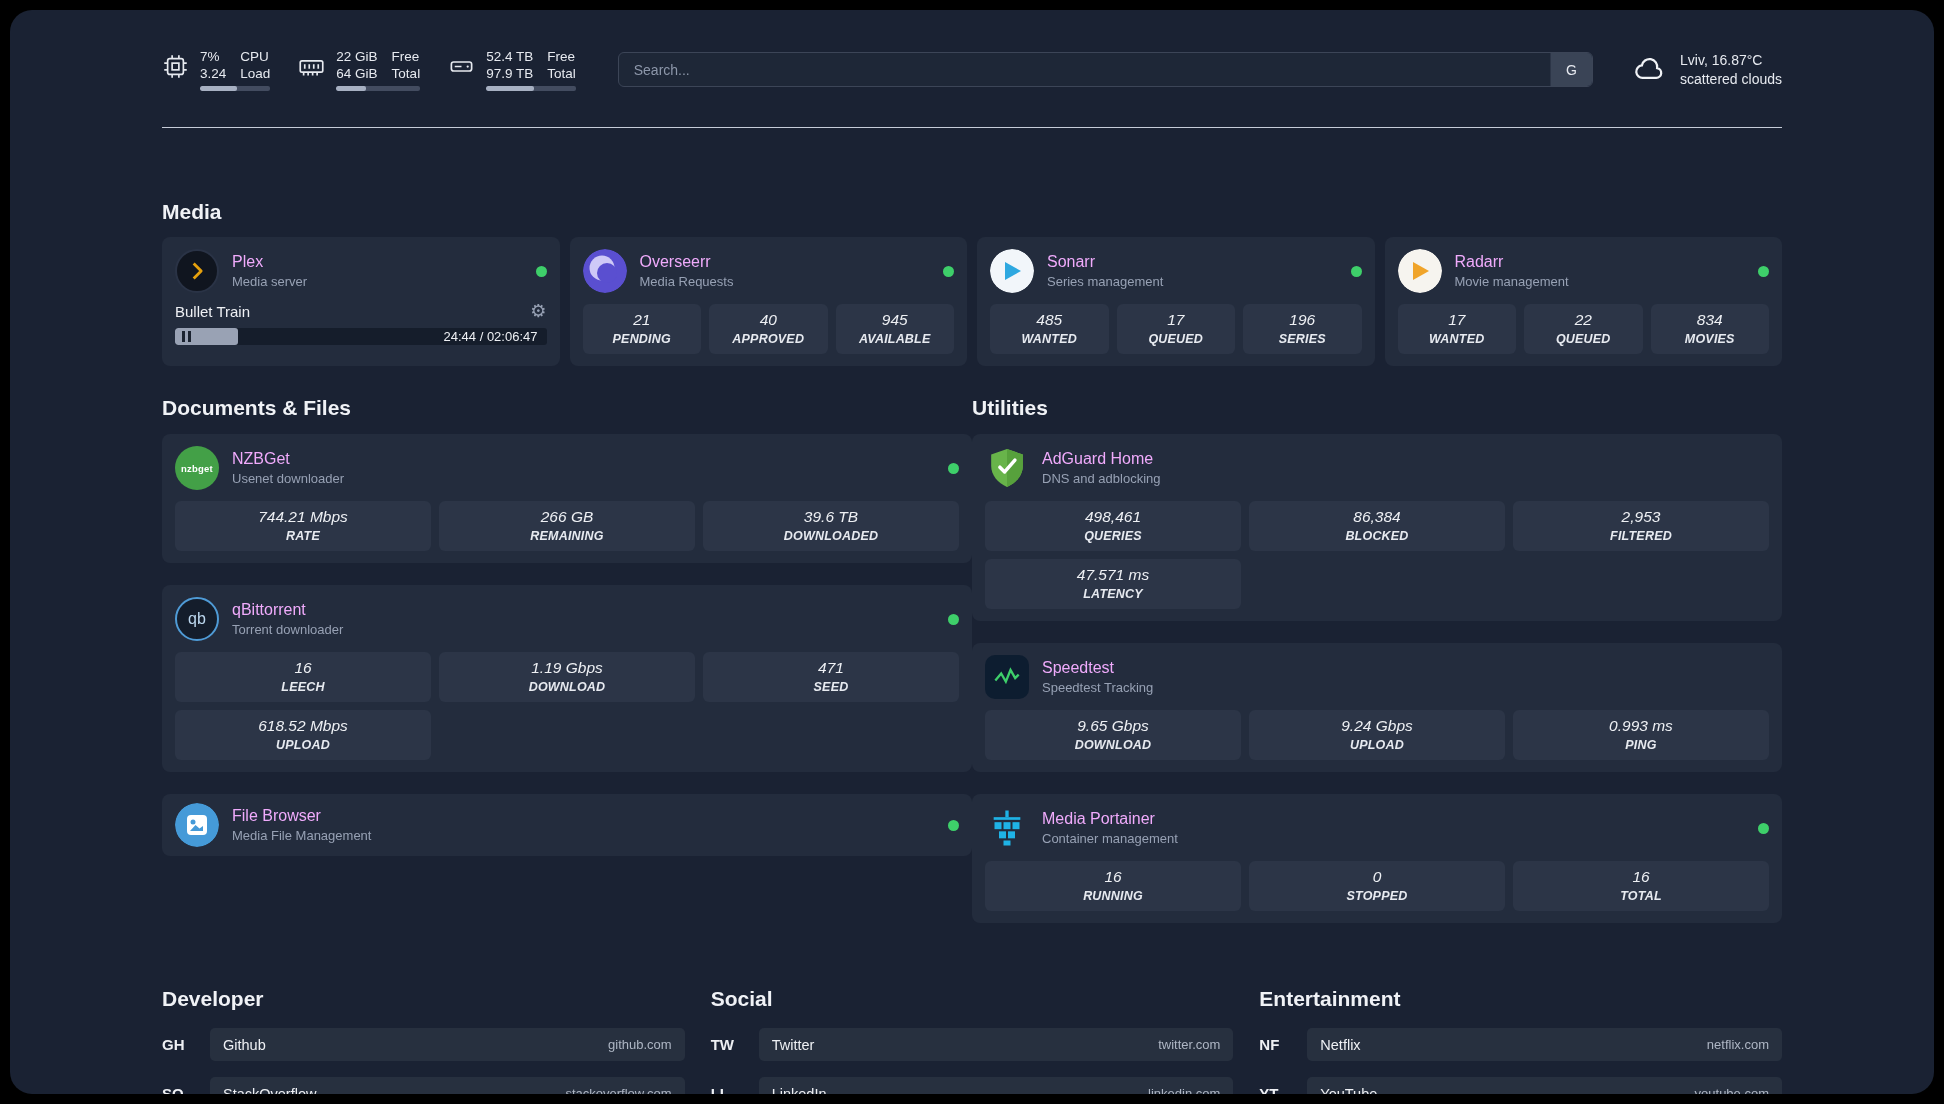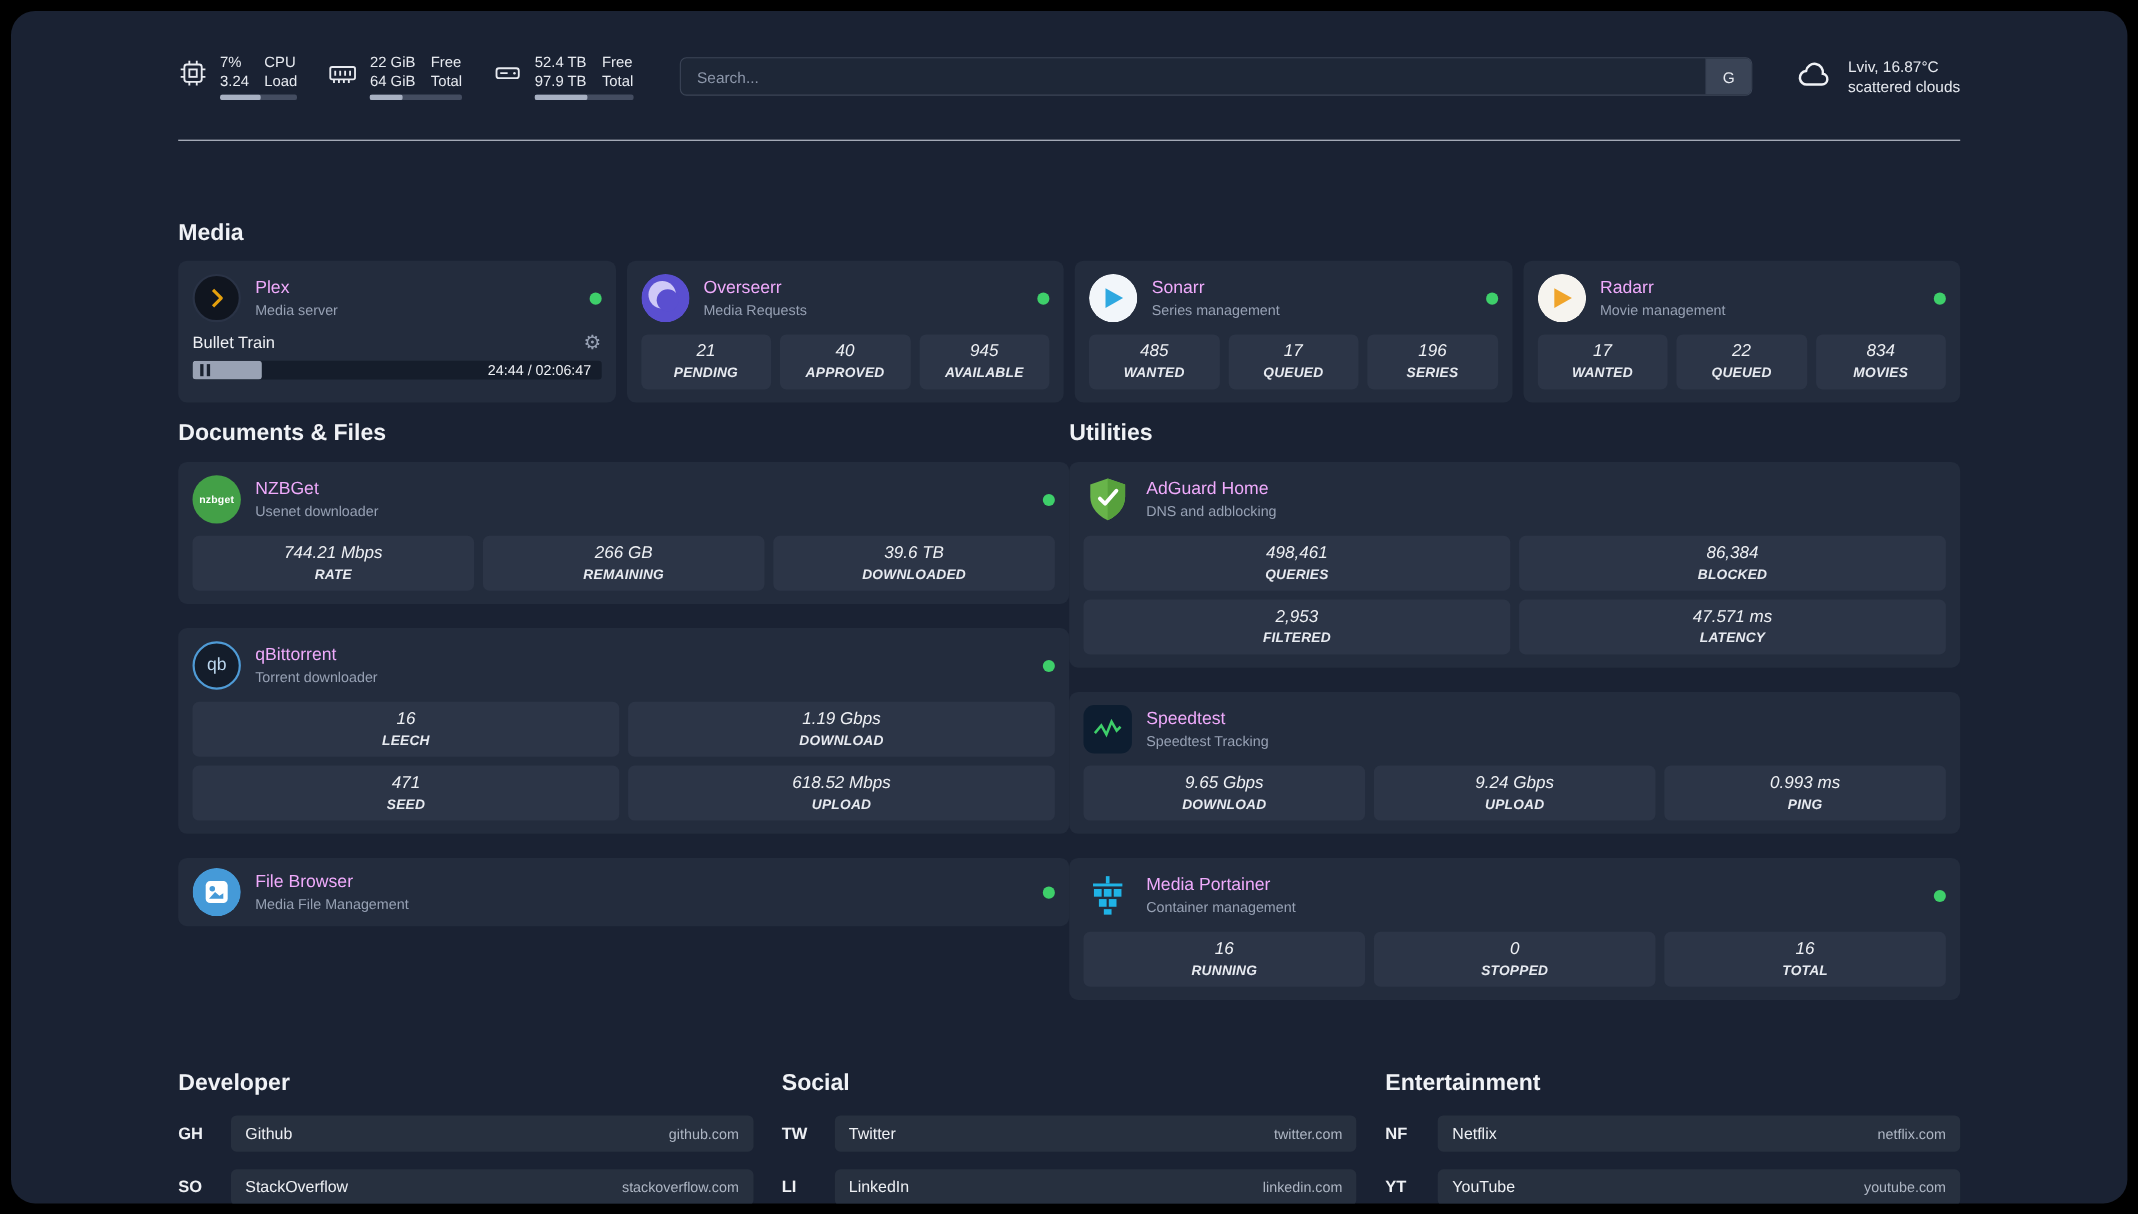--- a/index.html
+++ b/index.html
@@ -26,38 +26,38 @@
   .weather-text { font-size:14px; line-height:19px; }
 
   .divider { border:none; border-top:1.5px solid #c6ccd8; margin-top:36px; }
 
   
   .section-title { font-size:21px; font-weight:600; color:#f0f2f6; }
   .media-section { margin-top:72px; }
   .media-section .section-title { margin-bottom:13px; }
   .cards-row4 { display:grid; grid-template-columns:repeat(4,1fr); gap:10px; }
 
-  .two-col { display:grid; grid-template-columns:1fr 1fr; margin-top:16px; }
+  .two-col { display:grid; grid-template-columns:1fr 1fr; margin-top:30px; }
   .col-title { margin-bottom:14px; }
   .stack { display:flex; flex-direction:column; gap:22px; }
 
   
   .card { background:#232c3d; border-radius:8px; padding:12px 13px; cursor:pointer; }
   .card.slim { padding:9px 13px; }
   .card-head { display:flex; align-items:center; gap:13px; }
   .app-icon { width:44px; height:44px; border-radius:50%; position:relative; flex:none;
               display:flex; align-items:center; justify-content:center; overflow:hidden; }
   .app-meta { display:flex; flex-direction:column; }
   .app-name { font-size:16px; color:#f0abfc; }
   .app-sub { font-size:13px; color:#97a1b4; margin-top:3px; }
   .dot { width:11px; height:11px; border-radius:50%; background:#3ecf6a; margin-left:auto; flex:none; }
 
   .tiles { display:grid; gap:8px; margin-top:11px; }
   .tiles.c3 { grid-template-columns:repeat(3,1fr); }
-  .tiles.c4 { grid-template-columns:repeat(2,1fr); }
+  .tiles.c4 { grid-template-columns:repeat(3,1fr); }
   .tile { background:#2c3547; border-radius:6px; text-align:center; padding:7px 4px 8px;font-style:italic; }
   .tile-value { font-size:15.5px; color:#eef0f4; }
   .tile-label { font-size:12.5px; font-weight:bold; margin-top:3px; color:#e7eaf0; letter-spacing:.2px; }
 
   
   .player-row { display:flex; align-items:center; justify-content:space-between; margin-top:9px; }
   .player-title { font-size:15px; color:#eef0f4; }
   .gear { color:#97a1b4; font-size:18px; line-height:1; cursor:pointer; }
   .progress { position:relative; margin-top:8px; height:17px; background:#151d2b; border-radius:3px; overflow:hidden; cursor:pointer; }
   .progress-fill { position:absolute; left:0; top:0; bottom:0; background:#99a2b4; border-radius:3px; display:flex; align-items:center; }

